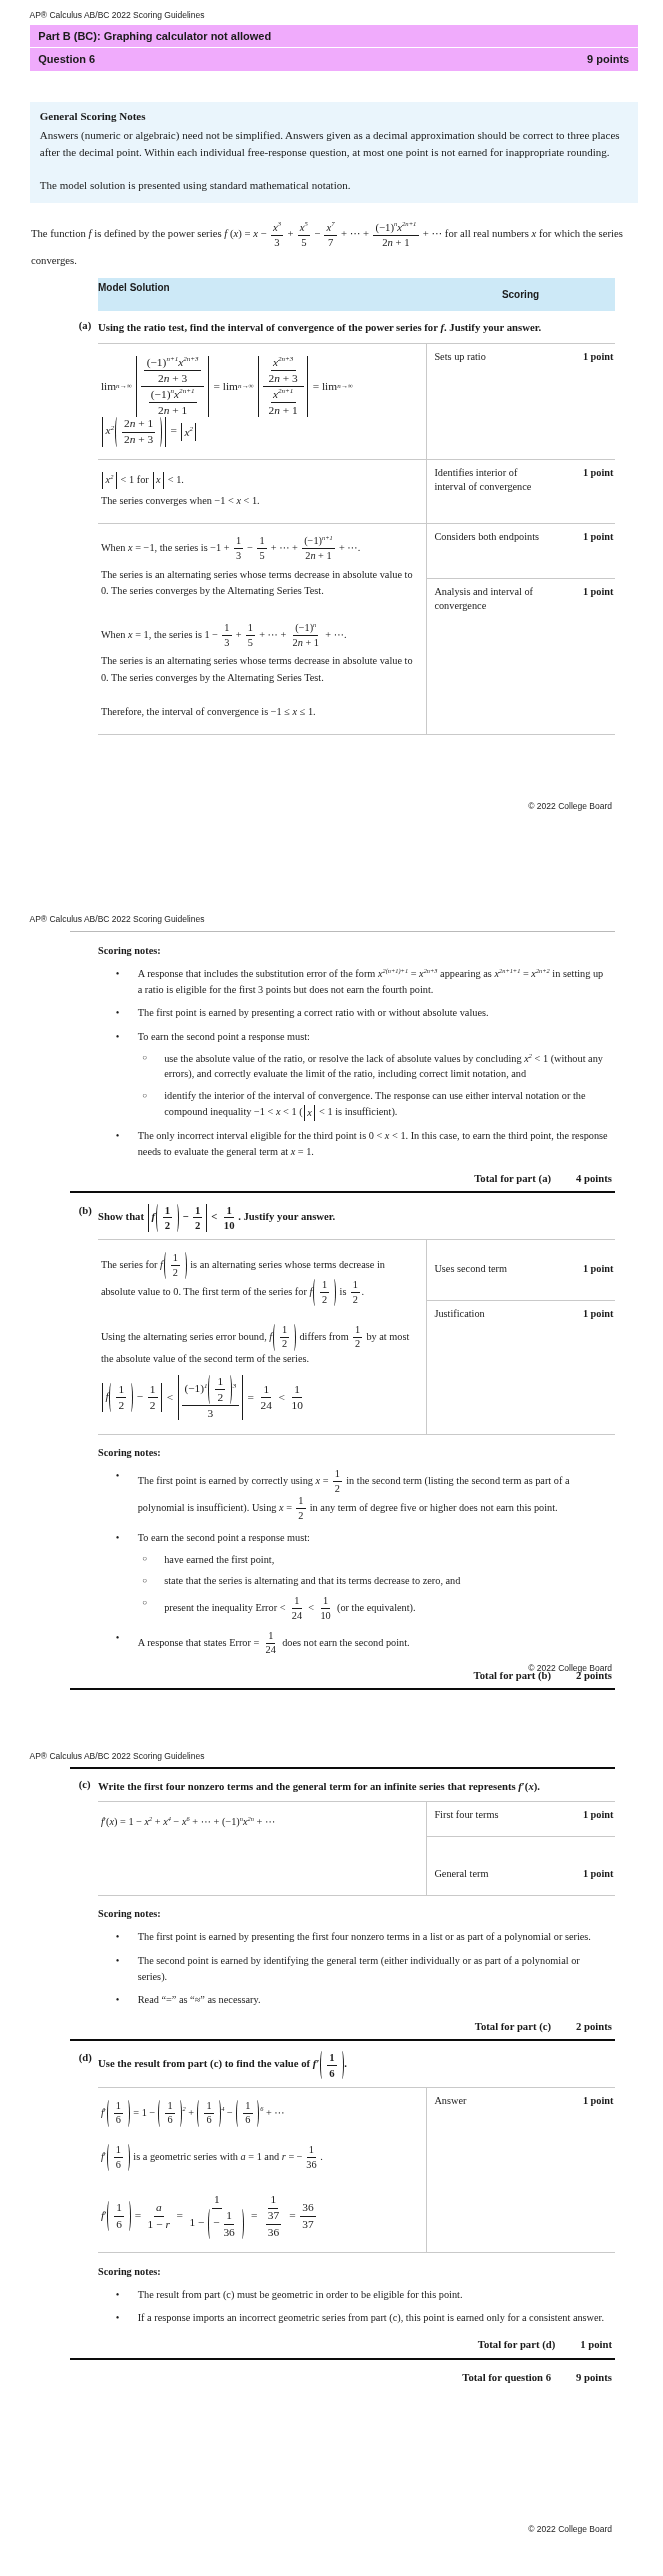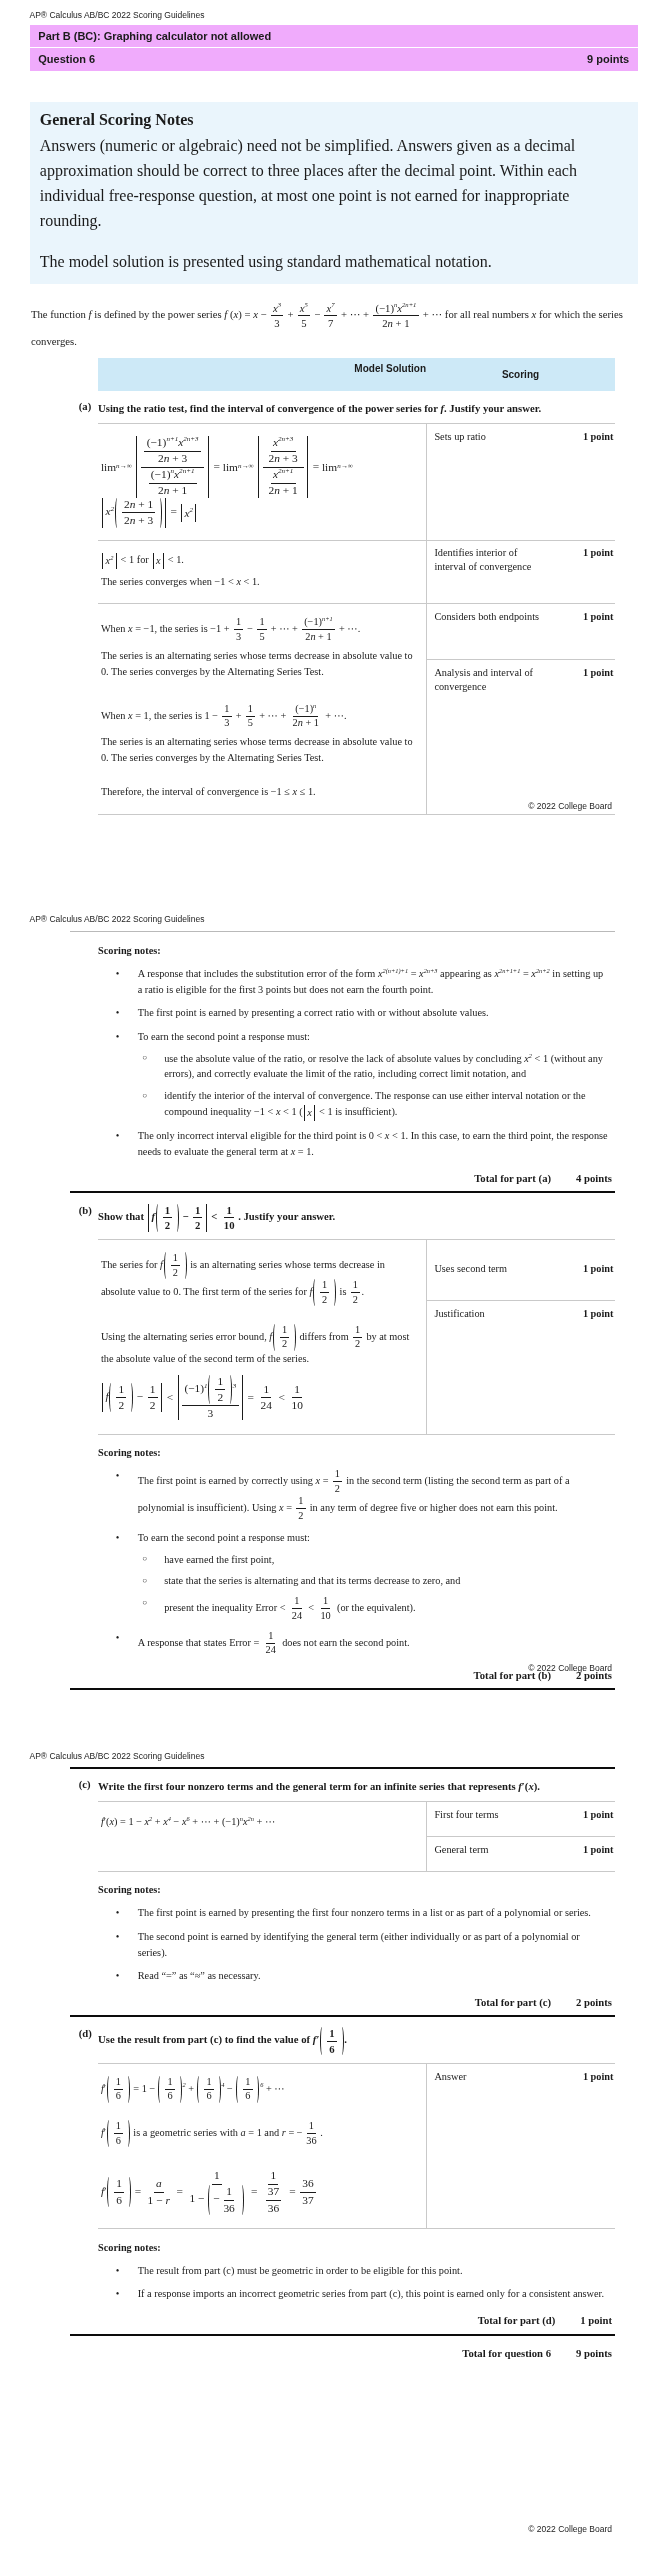--- a/index.html
+++ b/index.html
@@ -2,29 +2,29 @@
 <html style="font-size:11.8px"><head>
 <meta charset="utf-8">
 <style>
   html,body{margin:0;padding:0;background:#ffffff;}
   body{width:664px;height:2576px;position:relative;font-family:"Liberation Serif",serif;color:#1b1b1b;}
   .pg{position:absolute;left:0;right:0;}
   .doc-header{font-family:"Liberation Sans",sans-serif;font-size:8.5px;color:#222;margin:0 26px 0 29.5px;padding-top:9.6px;}
   .banner{margin:5.2px 26px 0 29.5px;background:#f0abfc;}
   .banner .bl{font-family:"Liberation Sans",sans-serif;font-weight:700;font-size:11px;padding:5.2px 8.8px;}
   .banner .bl2{display:flex;justify-content:space-between;border-top:1.5px solid #ffffff;}
-  .gen-notes{margin:31px 26px 0 29.5px;background:#eaf5fc;padding:6.6px 10.3px 9.6px 10.3px;font-size:16px;line-height:1.55;}
+  .gen-notes{margin:31px 26px 0 29.5px;background:#eaf5fc;padding:6.6px 10.3px 9.6px 10.3px;font-size:11px;line-height:1.55;}
   .gn-title{font-weight:700;margin-bottom:1.5px;}
   .gen-notes p{margin:0 0 0 0;}
   .gen-notes p + p{margin-top:16px;}
   .intro{margin:17.7px 26px 0 31px;font-size:10.7px;line-height:2.1;}
   
   .ptable{margin:5.9px 49px 0 98px;font-size:10.3px;}
   .thead{display:flex;background:#cde9f7;font-family:"Liberation Sans",sans-serif;font-weight:700;font-size:10px;}
-  .thead .th-l{width:328px;text-align:right;padding:4.4px 0;}
+  .thead .th-l{width:328px;text-align:left;padding:4.4px 0;}
   .thead .th-r{flex:1;text-align:center;padding:11px 0;}
   .prow{display:flex;margin-left:-29.5px;padding:8.8px 0 7.4px 0;font-size:10.7px;}
   .plabel{width:29.5px;padding-left:10.3px;font-weight:700;box-sizing:border-box;}
   .ptext{flex:1;padding-right:4.4px;line-height:1.5;font-weight:bold;}
   .tbody{border-top:0.7px solid #c9c9c9;border-bottom:0.7px solid #c9c9c9;}
   .trow{display:flex;}
   .trow + .trow{border-top:0.7px solid #c9c9c9;}
   .cl{width:328px;box-sizing:border-box;padding:7.4px 10.3px 8.8px 2.9px;line-height:1.6;}
   .cr{flex:1;border-left:0.7px solid #c9c9c9;display:flex;flex-direction:column;}
   .scell{display:flex;justify-content:space-between;align-items:flex-start;padding:5.9px 1.5px 5.9px 7.4px;line-height:1.35;}
@@ -411,21 +411,21 @@
     <div class="tbody">
       <div class="trow">
         <div class="cl math">
           <div class="mathline"><span class="mi">f</span><span class="mr">′(</span><span class="mi">x</span><span class="mr">) = 1 − </span><span class="mi">x</span><sup class="msc">2</sup><span class="mr"> + </span><span class="mi">x</span><sup class="msc">4</sup><span class="mr"> − </span><span class="mi">x</span><sup class="msc">6</sup><span class="mr"> + ⋯ + (−1)</span><sup class="msc">n</sup><span class="mi">x</span><sup class="msc">2n</sup><span class="mr"> + ⋯</span></div>
         </div>
         <div class="cr">
           <div class="scell divb" style="min-height:22px;">
             <span class="sl" style="max-width:125px;">First four terms</span>
             <span class="sp1">1 point</span>
           </div>
-          <div class="scell" style="min-height:22px;">
+          <div class="scell" style="min-height:22px;margin-top:24px;">
             <span class="sl" style="max-width:125px;">General term</span>
             <span class="sp1">1 point</span>
           </div>
         </div>
       </div>
     </div>
   </div>
 
   <div class="notes math">
     <div class="notes-title">Scoring notes:</div>

